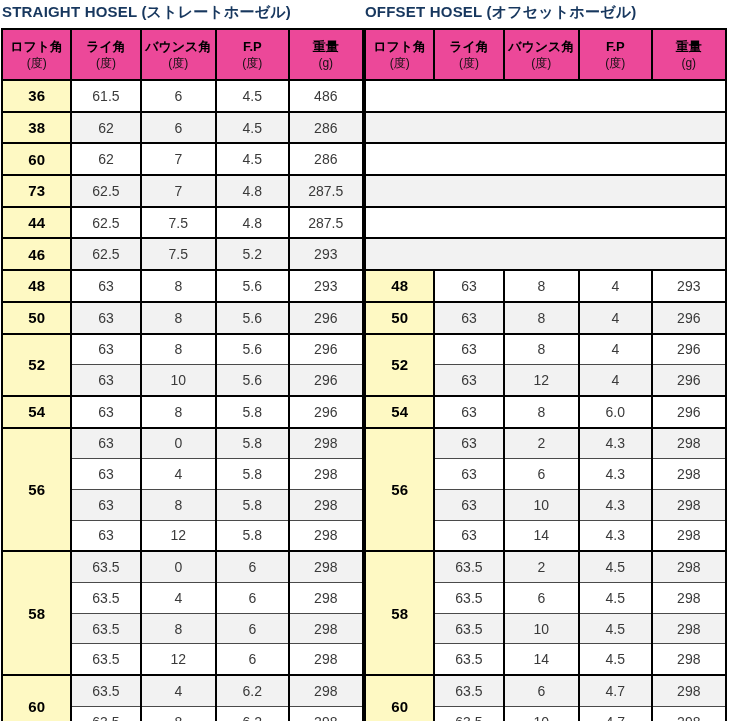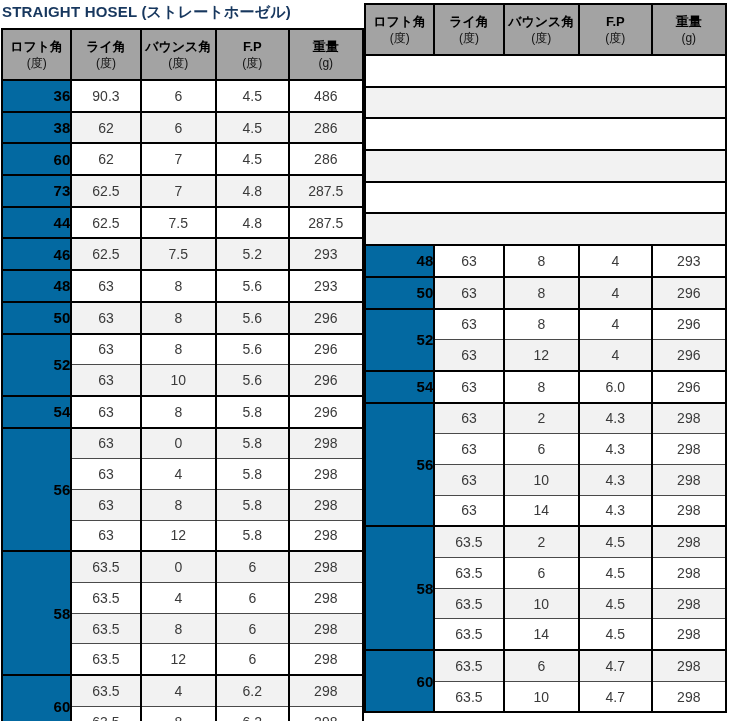--- a/index.html
+++ b/index.html
@@ -14,34 +14,34 @@
     font-size:15px; font-weight:bold; color:#17375e;
     margin:0 0 6px 1px; white-space:nowrap; letter-spacing:0.2px;
   }
   table.spec {
     border-collapse:collapse; table-layout:fixed; width:100%;
     border:2px solid #000000; background:#ffffff;
   }
   col.c1 { width:19.2%; } col.c2 { width:19.2%; }
   col.c3 { width:20.9%; } col.c4 { width:20.1%; } col.c5 { width:20.6%; }
   th {
-    background:#a3a3a3; border:2px solid #000000;
+    background:#ec4899; border:2px solid #000000;
     height:49px; padding:0; text-align:center; vertical-align:middle;
     font-weight:normal;
   }
   th .l1 { display:block; font-size:13px; font-weight:bold; color:#000; line-height:17px; }
   th .l2 { display:block; font-size:12px; color:#111; line-height:16px; }
   td {
     text-align:center; vertical-align:middle;
     height:29.7px; padding:0; overflow:hidden;
     border-left:2px solid #000000; border-right:2px solid #000000;
     font-size:14px; color:#3a3a3a; background:#ffffff;
   }
   td.loft {
-    background:#0369a1; font-weight:bold; font-size:15px; color:#000000;text-align:right;
+    background:#fef9c3; font-weight:bold; font-size:15px; color:#000000;
   }
   tr.group-start td { border-top:2px solid #000000; }
   tr.sub td.spec-val { border-top:1px solid #4a4a4a; }
   tr.alt td.spec-val, tr.alt td.empty { background:#f2f2f2; }
   td.empty { border-top:2px solid #000000; border-left:none; border-right:none; }
   tr.first-after-head td { border-top:none; }
 </style>
 </head>
 <body>
 
@@ -77,21 +77,21 @@
             </th>
             <th>
               <span class="l1">重量</span>
               <span class="l2">(g)</span>
             </th>
           </tr>
         </thead>
       <tbody>
           <tr class="group-start first-after-head">
             <td class="loft" rowspan="1">36</td>
-            <td class="spec-val">90.3</td>
+            <td class="spec-val">61.5</td>
             <td class="spec-val">6</td>
             <td class="spec-val">4.5</td>
             <td class="spec-val">486</td>
           </tr>
           <tr class="group-start alt">
             <td class="loft" rowspan="1">38</td>
             <td class="spec-val">62</td>
             <td class="spec-val">6</td>
             <td class="spec-val">4.5</td>
             <td class="spec-val">286</td>
@@ -219,20 +219,21 @@
             <td class="spec-val">63.5</td>
             <td class="spec-val">8</td>
             <td class="spec-val">6.2</td>
             <td class="spec-val">298</td>
           </tr>
         </tbody>
     </table>
   </div>
 
   <div class="table-block">
+    <h2 class="table-title">OFFSET HOSEL (オフセットホーゼル)</h2>
     <table class="spec">
       <colgroup>
           <col class="c1">
           <col class="c2">
           <col class="c3">
           <col class="c4">
           <col class="c5">
         </colgroup>
       <thead>
           <tr>

